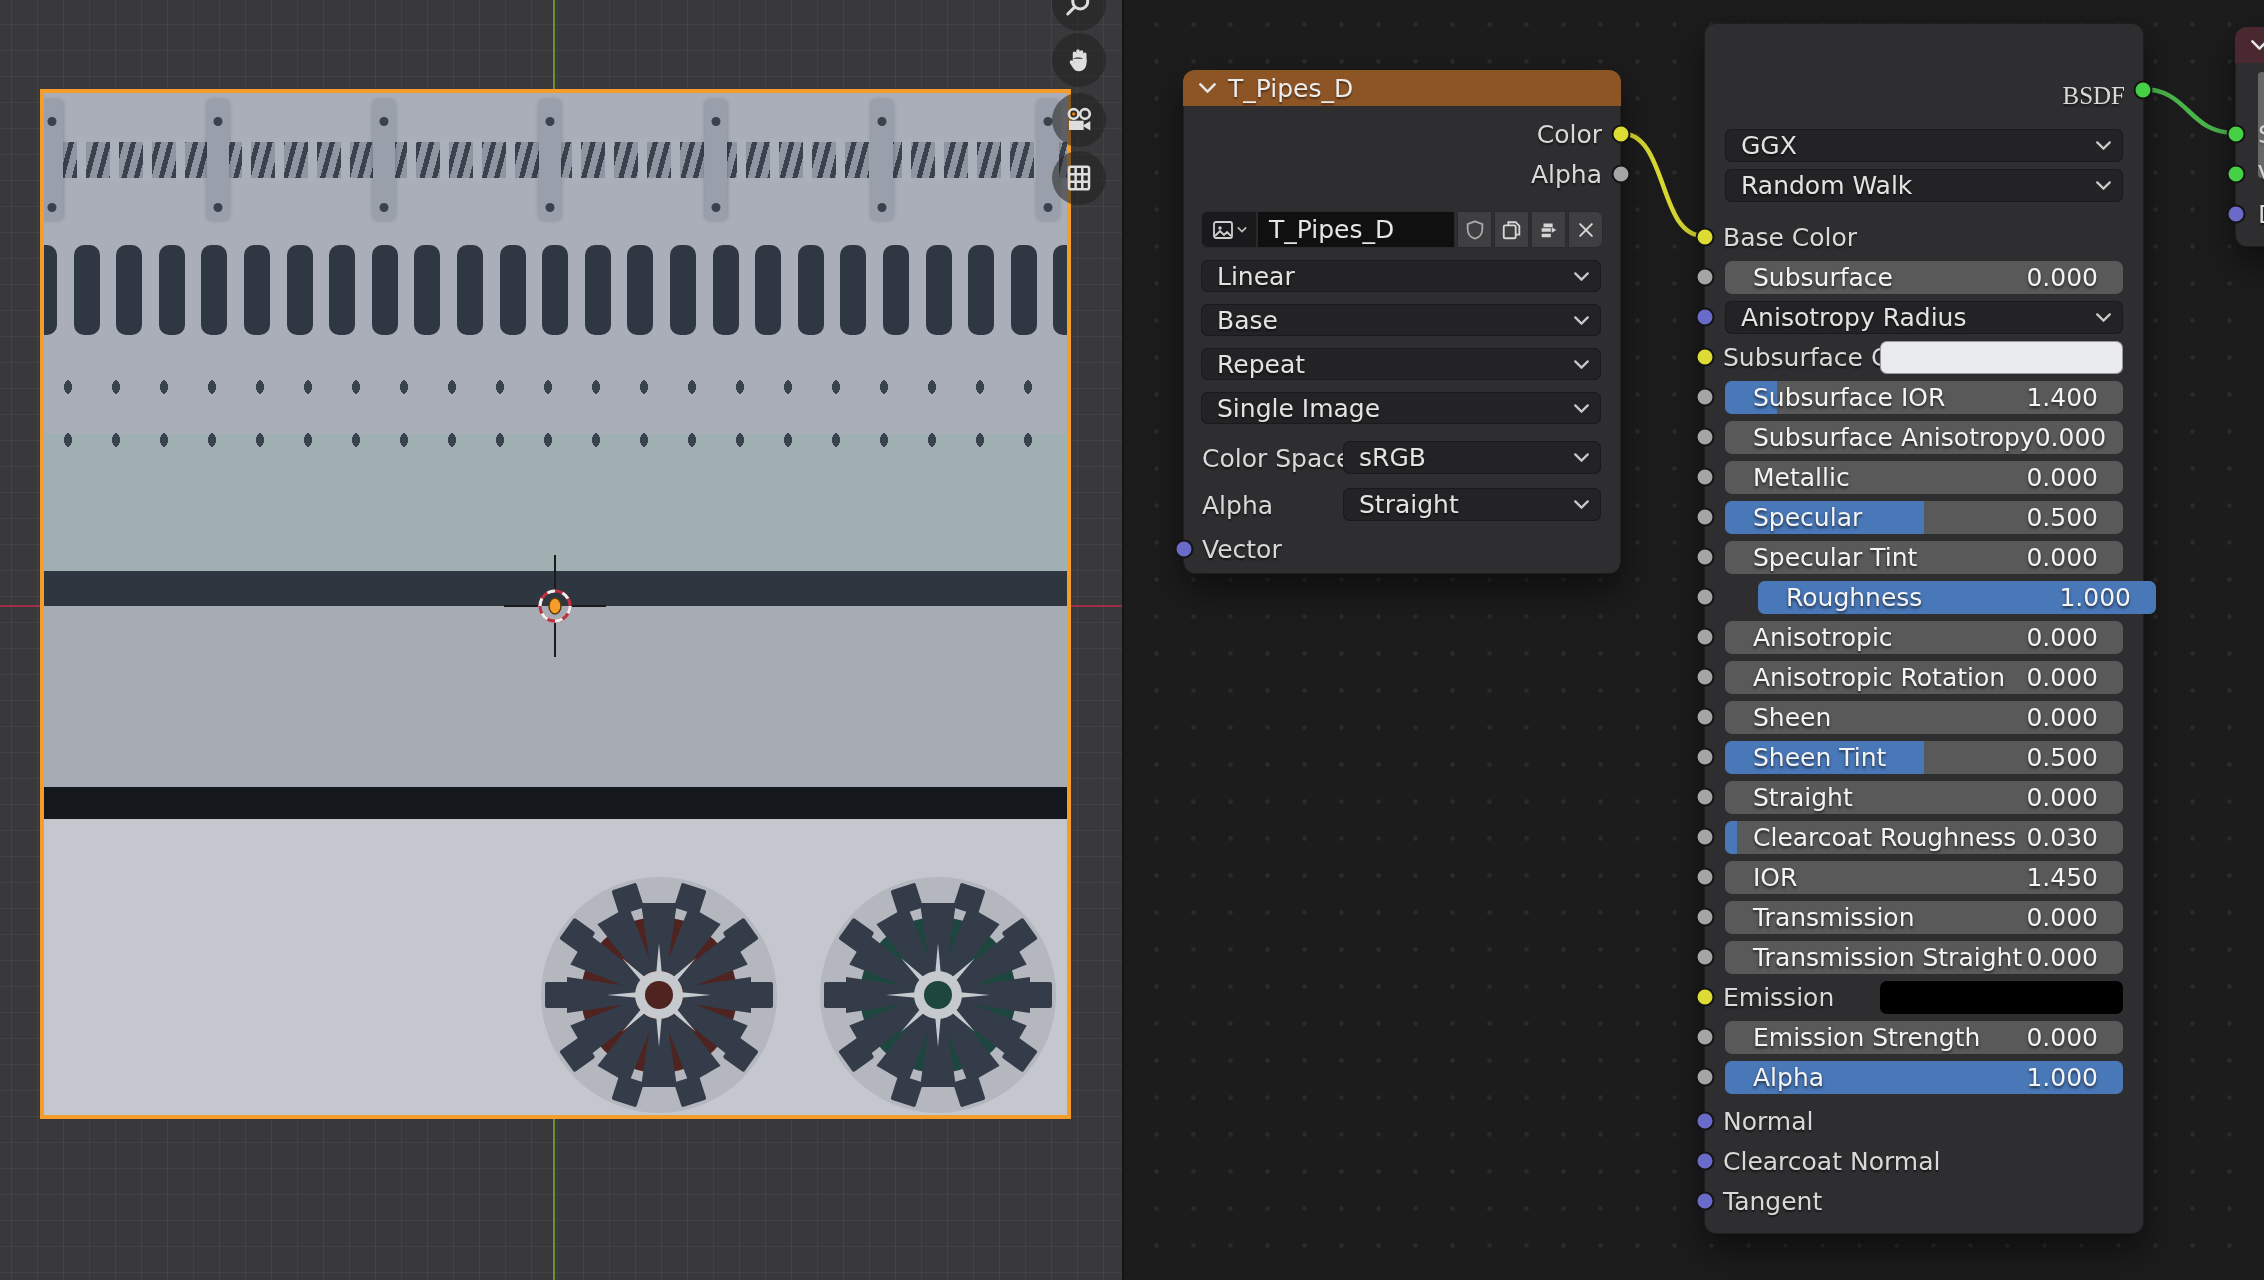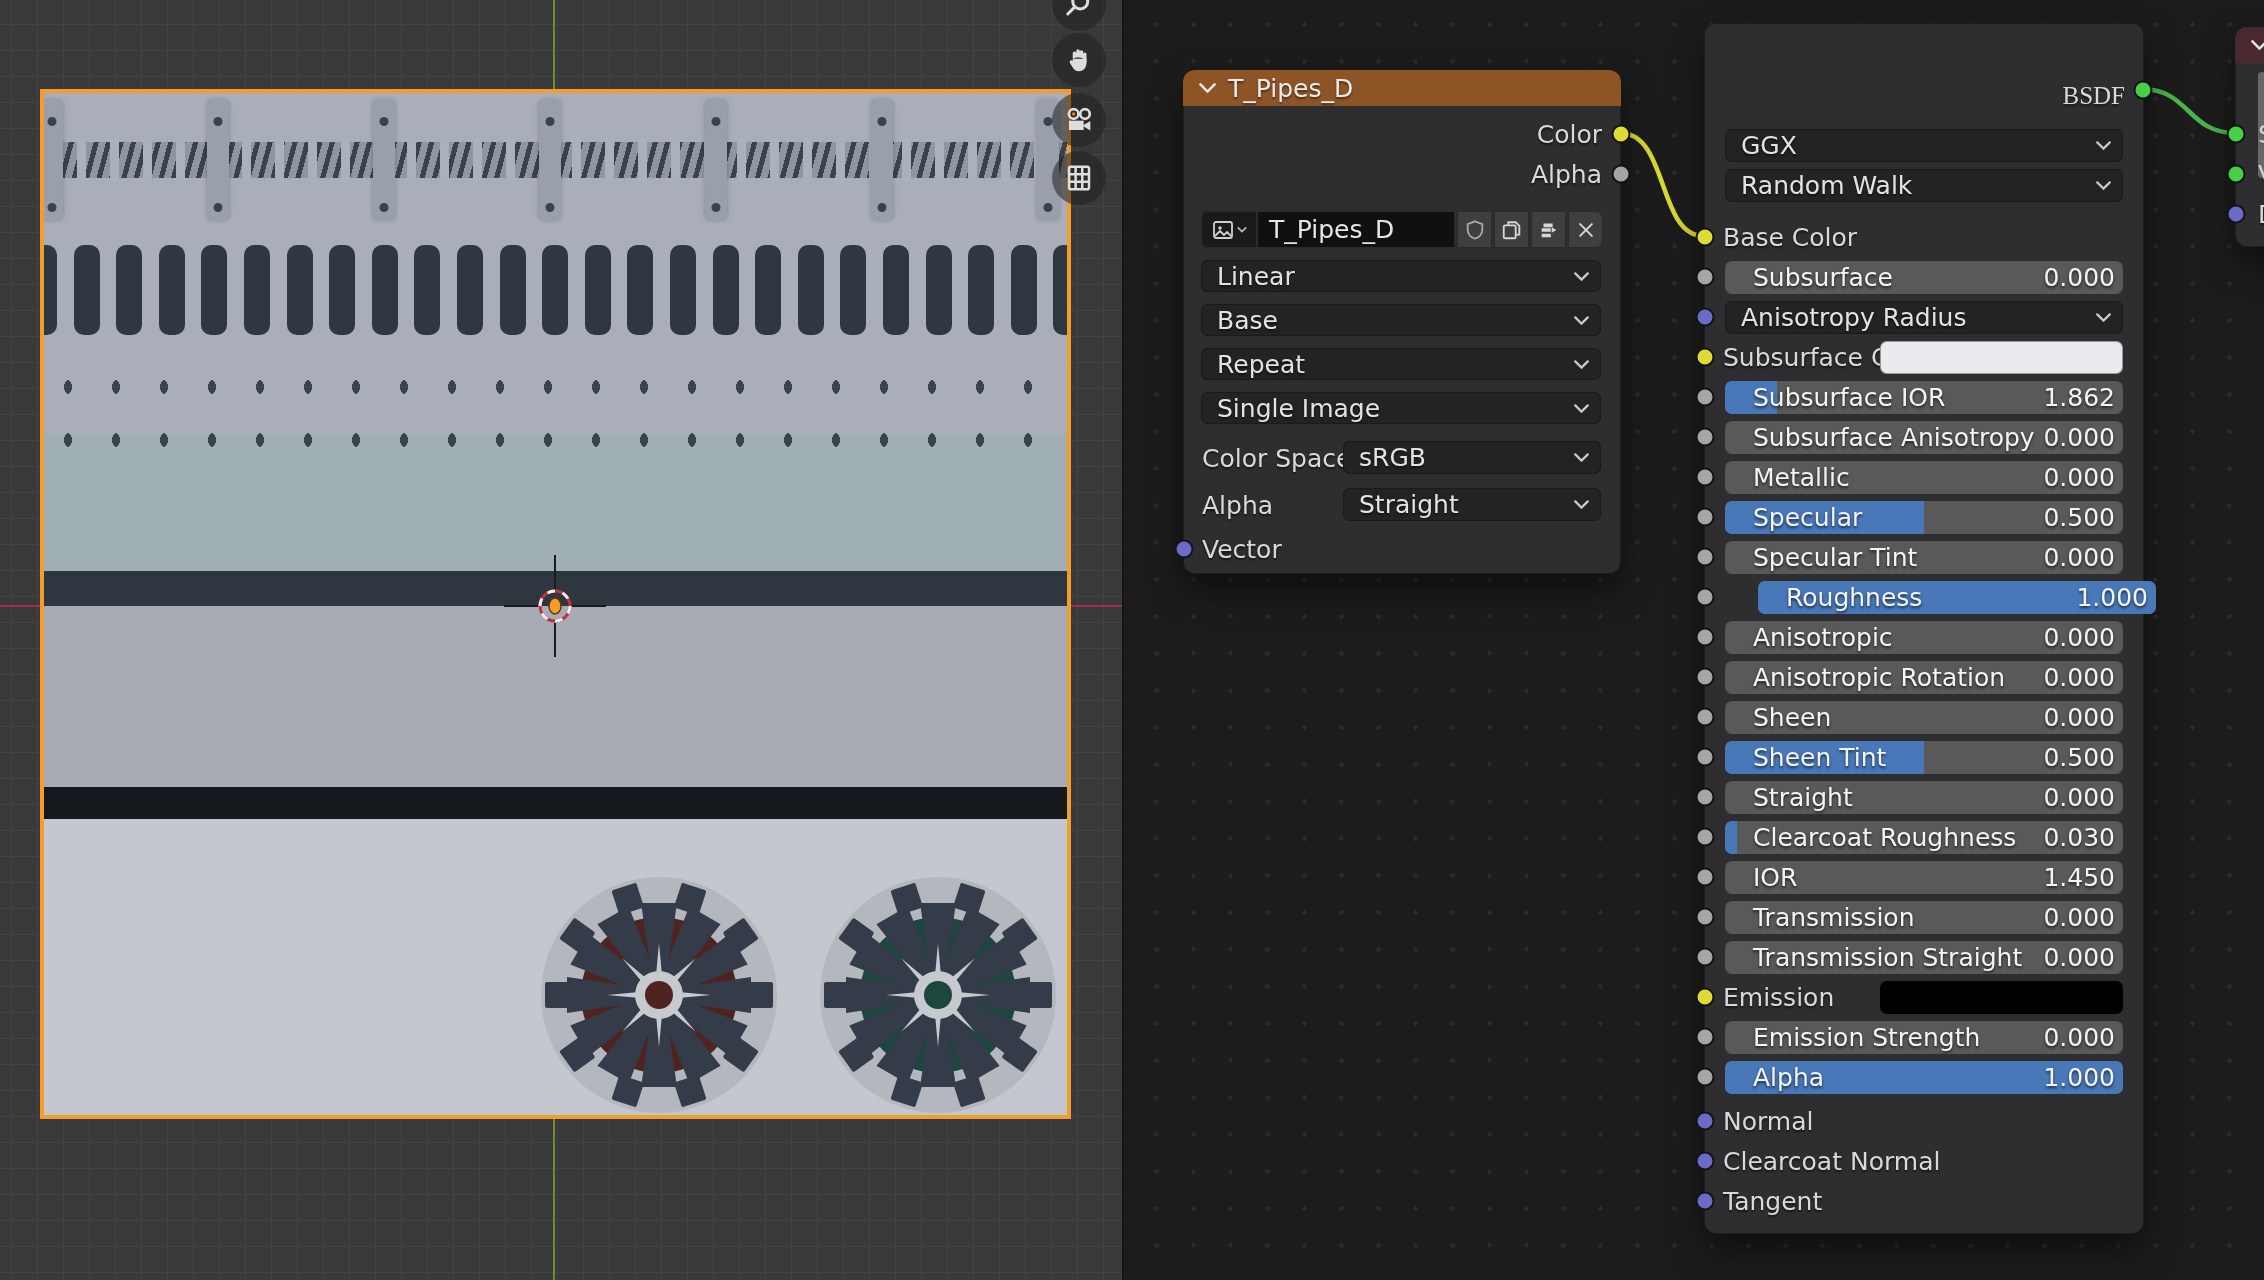--- a/index.html
+++ b/index.html
@@ -49,21 +49,21 @@
   .in-label{position:absolute;left:18px;transform:translateY(-50%);text-shadow:0 2px 2px rgba(0,0,0,.55);}
   .field{position:absolute;height:33px;background:#232325;border-radius:7px;
          display:flex;align-items:center;box-shadow:inset 0 0 0 1px #1a1a1c;
          color:#e3e3e3;text-shadow:0 2px 2px rgba(0,0,0,.5);}
   .field .lbl{padding-left:16px;flex:1 1 auto;white-space:nowrap;overflow:hidden;}
   .field .chev{margin-right:12px;}
   .slider{position:absolute;height:33px;background:#595959;border-radius:7px;overflow:hidden;
           display:flex;align-items:center;color:#f4f4f4;text-shadow:0 2px 3px rgba(0,0,0,.65);}
   .slider .fillbar{position:absolute;left:0;top:0;bottom:0;background:#4978b8;}
   .slider .lbl{position:relative;padding-left:28px;flex:1 1 auto;white-space:nowrap;}
-  .slider .val{position:relative;padding-right:8px;}
+  .slider .val{position:relative;padding-right:25px;}
   .swatch{position:absolute;height:33px;border-radius:7px;box-shadow:inset 0 0 0 1px rgba(0,0,0,.35);}
   .rowlabel{position:absolute;transform:translateY(-50%);white-space:nowrap;text-shadow:0 2px 2px rgba(0,0,0,.55);}
   .idbtn{position:absolute;background:#3f3f41;display:flex;align-items:center;justify-content:center;
          box-shadow:inset 0 0 0 1px #2a2a2c;}
   .scrollbar{left:1134px;top:72px;width:8px;height:106px;border-radius:4px;background:rgba(200,200,200,.38);}
   svg{display:block;}
 </style>
 </head>
 <body>
 
@@ -437,21 +437,21 @@
               </svg>
             </span>
           </div>
           <div class="sock" style="left: 0px; top: 333px; background: rgb(220, 220, 53);"></div>
           <div class="rowlabel" style="left: 18px; top: 333px;">Subsurface C...</div>
           <div class="swatch" style="left: 175px; top: 317px; width: 243px; background: rgb(233, 235, 238);"></div>
           <div class="sock" style="left: 0px; top: 373px; background: rgb(165, 165, 165);"></div>
           <div class="slider" style="left: 20px; top: 357px; width: 398px;">
             <span class="fillbar" style="width:13%"></span>
       <span class="lbl">Subsurface IOR</span>
-      <span class="val">1.862</span>
+      <span class="val">1.400</span>
           </div>
           <div class="sock" style="left: 0px; top: 413px; background: rgb(165, 165, 165);"></div>
           <div class="slider" style="left: 20px; top: 397px; width: 398px;">
             <span class="fillbar" style="width:0%"></span>
       <span class="lbl">Subsurface Anisotropy</span>
       <span class="val">0.000</span>
           </div>
           <div class="sock" style="left: 0px; top: 453px; background: rgb(165, 165, 165);"></div>
           <div class="slider" style="left: 20px; top: 437px; width: 398px;">
             <span class="fillbar" style="width:0%"></span>

